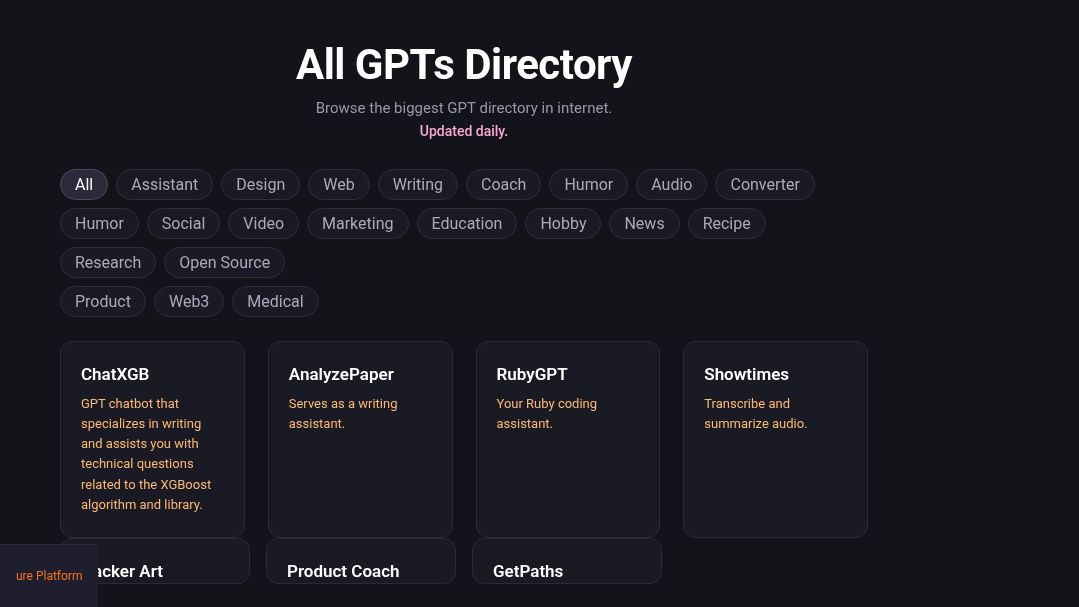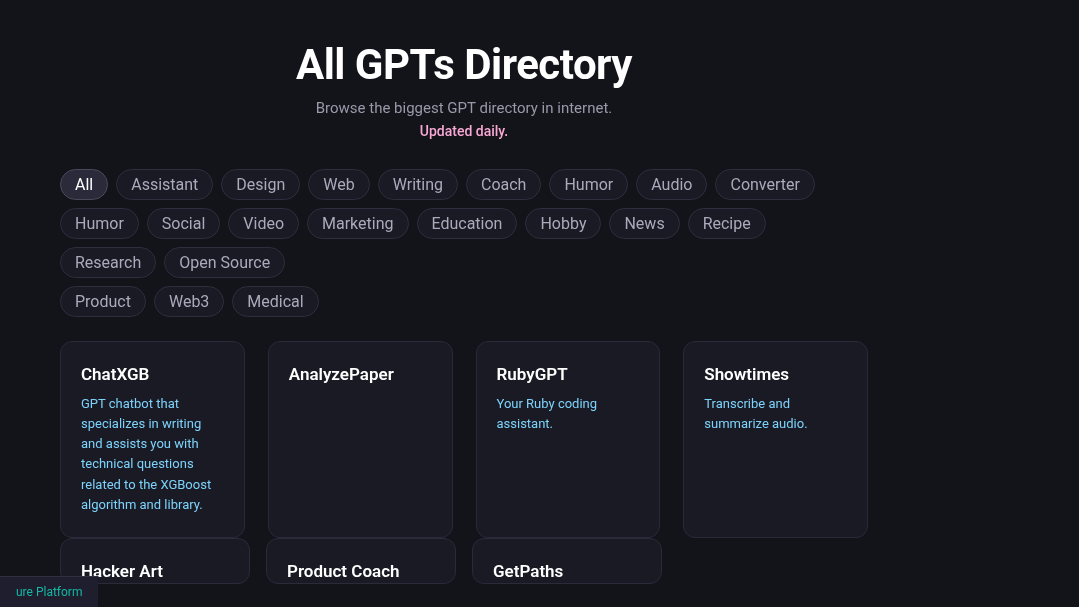--- a/index.html
+++ b/index.html
@@ -104,21 +104,21 @@
 
     .card-title {
       font-size: 17px;
       font-weight: 600;
       color: #ffffff;
       margin-bottom: 10px;
     }
 
     .card-description {
       font-size: 13px;
-      color: #7dd3fc;
+      color: #fdba74;
       line-height: 1.55;
     }
 
     .bottom-partial {
       display: grid;
       grid-template-columns: repeat(4, 1fr);
       gap: 16px;
       margin-top: 0;
     }
 
@@ -139,23 +139,23 @@
       font-weight: 600;
       color: #ffffff;
     }
 
     .bottom-bar {
       position: fixed;
       bottom: 0;
       left: 0;
       background: #1e1e2e;
       border-top: 1px solid #2e2e3e;
-      padding: 8px 16px;
+      padding: 24px 16px;
       font-size: 12px;
-      color: #14b8a6;
+      color: #f97316;
       z-index: 100;
     }
   </style>
 </head>
 <body>
 
 <div class="page-wrapper">
 
   <div class="header">
     <h1>All GPTs Directory</h1>
@@ -195,20 +195,21 @@
       </div>
   </div>
 
   <div class="cards-grid" id="cards-grid">
       <div class="card">
       <div class="card-title">ChatXGB</div>
       <div class="card-description">GPT chatbot that specializes in writing and assists you with technical questions related to the XGBoost algorithm and library.</div>
     </div>
       <div class="card">
       <div class="card-title">AnalyzePaper</div>
+      <div class="card-description">Serves as a writing assistant.</div>
     </div>
       <div class="card">
       <div class="card-title">RubyGPT</div>
       <div class="card-description">Your Ruby coding assistant.</div>
     </div>
       <div class="card">
       <div class="card-title">Showtimes</div>
       <div class="card-description">Transcribe and summarize audio.</div>
     </div>
     </div>

